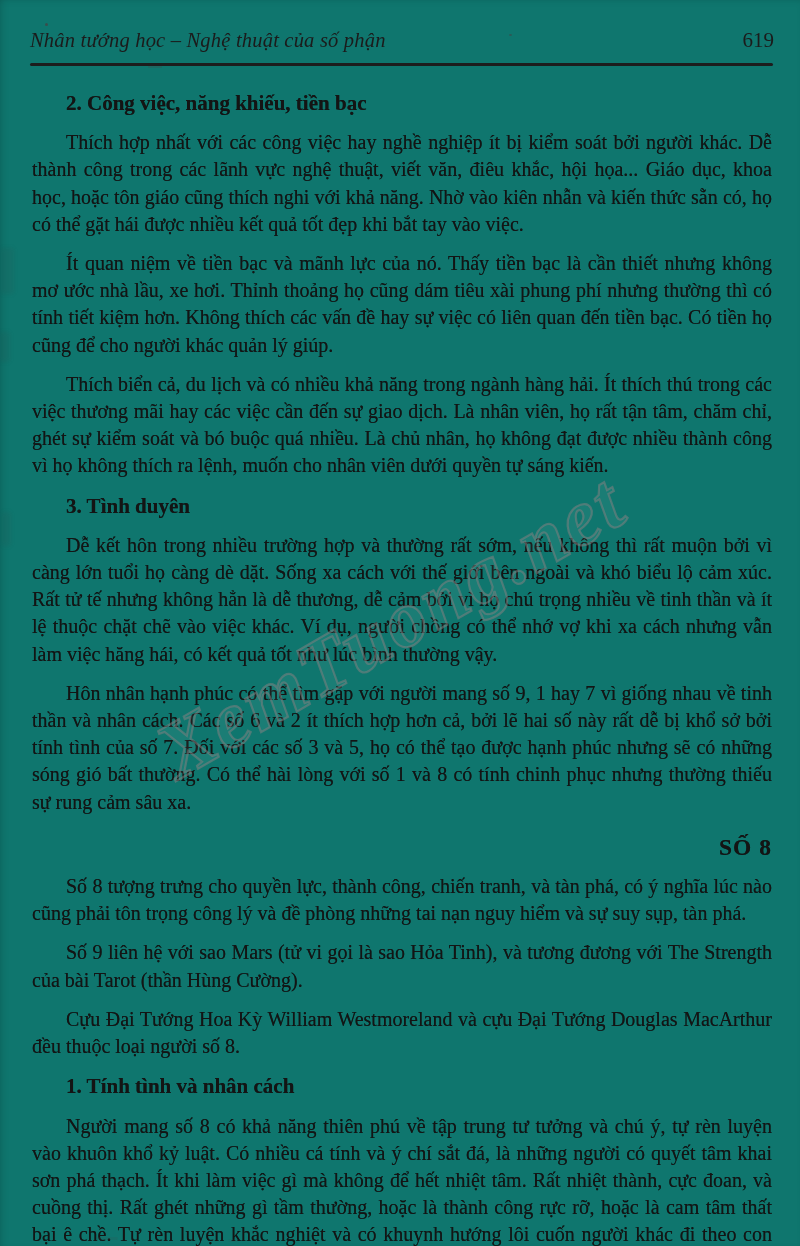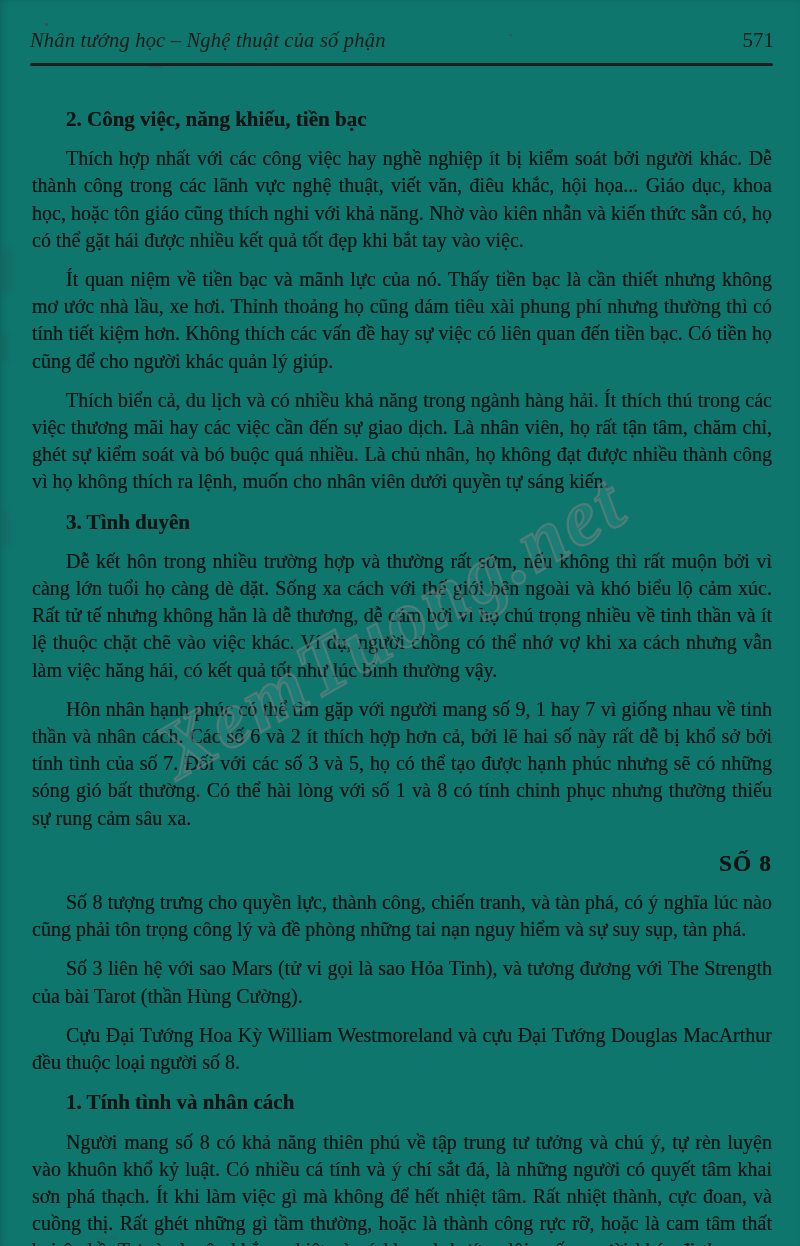--- a/index.html
+++ b/index.html
@@ -50,21 +50,21 @@
     margin:12px 0 5px 0;
     text-indent:34px;
   }
   .sub{
     font-size:21px;
     font-weight:bold;
     margin:13px 0 5px 0;
     padding-left:34px;
     text-align:left;
   }
-  .sub.first{margin-top:20px;}
+  .sub.first{margin-top:4px;}
   .chapter{
     font-size:23.5px;
     font-weight:bold;
     text-align:right;
     letter-spacing:1px;
     margin:18px 0 9px 0;
   }
   
   .watermark{
     position:absolute;
@@ -98,40 +98,40 @@
   .bleed.b2{left:0px;top:332px;width:10px;height:30px;}
   .bleed.b3{left:2px;top:512px;width:9px;height:34px;}
 </style>
 </head>
 <body>
 
 <div class="page">
 
   <header class="header">
     <span class="running-head">Nhân tướng học – Nghệ thuật của số phận</span>
-    <span class="page-number">571</span>
+    <span class="page-number">619</span>
   </header>
 
   <div class="rule"></div>
 
   <div class="watermark">XemTuong.net</div>
 
   <main class="content">
     <h2 class="sub first">2. Công việc, năng khiếu, tiền bạc</h2>
     <p class="para">Thích hợp nhất với các công việc hay nghề nghiệp ít bị kiểm soát bởi người khác. Dễ thành công trong các lãnh vực nghệ thuật, viết văn, điêu khắc, hội họa... Giáo dục, khoa học, hoặc tôn giáo cũng thích nghi với khả năng. Nhờ vào kiên nhẫn và kiến thức sẵn có, họ có thể gặt hái được nhiều kết quả tốt đẹp khi bắt tay vào việc.</p>
     <p class="para">Ít quan niệm về tiền bạc và mãnh lực của nó. Thấy tiền bạc là cần thiết nhưng không mơ ước nhà lầu, xe hơi. Thỉnh thoảng họ cũng dám tiêu xài phung phí nhưng thường thì có tính tiết kiệm hơn. Không thích các vấn đề hay sự việc có liên quan đến tiền bạc. Có tiền họ cũng để cho người khác quản lý giúp.</p>
     <p class="para">Thích biển cả, du lịch và có nhiều khả năng trong ngành hàng hải. Ít thích thú trong các việc thương mãi hay các việc cần đến sự giao dịch. Là nhân viên, họ rất tận tâm, chăm chỉ, ghét sự kiểm soát và bó buộc quá nhiều. Là chủ nhân, họ không đạt được nhiều thành công vì họ không thích ra lệnh, muốn cho nhân viên dưới quyền tự sáng kiến.</p>
 
     <h2 class="sub">3. Tình duyên</h2>
     <p class="para">Dễ kết hôn trong nhiều trường hợp và thường rất sớm, nếu không thì rất muộn bởi vì càng lớn tuổi họ càng dè dặt. Sống xa cách với thế giới bên ngoài và khó biểu lộ cảm xúc. Rất tử tế nhưng không hẳn là dễ thương, dễ cảm bởi vì họ chú trọng nhiều về tinh thần và ít lệ thuộc chặt chẽ vào việc khác. Ví dụ, người chồng có thể nhớ vợ khi xa cách nhưng vẫn làm việc hăng hái, có kết quả tốt như lúc bình thường vậy.</p>
     <p class="para">Hôn nhân hạnh phúc có thể tìm gặp với người mang số 9, 1 hay 7 vì giống nhau về tinh thần và nhân cách. Các số 6 và 2 ít thích hợp hơn cả, bởi lẽ hai số này rất dễ bị khổ sở bởi tính tình của số 7. Đối với các số 3 và 5, họ có thể tạo được hạnh phúc nhưng sẽ có những sóng gió bất thường. Có thể hài lòng với số 1 và 8 có tính chinh phục nhưng thường thiếu sự rung cảm sâu xa.</p>
 
     <h1 class="chapter">SỐ 8</h1>
     <p class="para">Số 8 tượng trưng cho quyền lực, thành công, chiến tranh, và tàn phá, có ý nghĩa lúc nào cũng phải tôn trọng công lý và đề phòng những tai nạn nguy hiểm và sự suy sụp, tàn phá.</p>
-    <p class="para">Số 3 liên hệ với sao Mars (tử vi gọi là sao Hỏa Tinh), và tương đương với The Strength của bài Tarot (thần Hùng Cường).</p>
+    <p class="para">Số 9 liên hệ với sao Mars (tử vi gọi là sao Hỏa Tinh), và tương đương với The Strength của bài Tarot (thần Hùng Cường).</p>
     <p class="para">Cựu Đại Tướng Hoa Kỳ William Westmoreland và cựu Đại Tướng Douglas MacArthur đều thuộc loại người số 8.</p>
 
     <h2 class="sub">1. Tính tình và nhân cách</h2>
     <p class="para">Người mang số 8 có khả năng thiên phú về tập trung tư tưởng và chú ý, tự rèn luyện vào khuôn khổ kỷ luật. Có nhiều cá tính và ý chí sắt đá, là những người có quyết tâm khai sơn phá thạch. Ít khi làm việc gì mà không để hết nhiệt tâm. Rất nhiệt thành, cực đoan, và cuồng thị. Rất ghét những gì tầm thường, hoặc là thành công rực rỡ, hoặc là cam tâm thất bại ê chề. Tự rèn luyện khắc nghiệt và có khuynh hướng lôi cuốn người khác đi theo con đường của mình.</p>
   </main>
 
   <span class="speck s1"></span>
   <span class="speck s2"></span>
   <span class="speck s3"></span>
   <span class="speck s4"></span>

